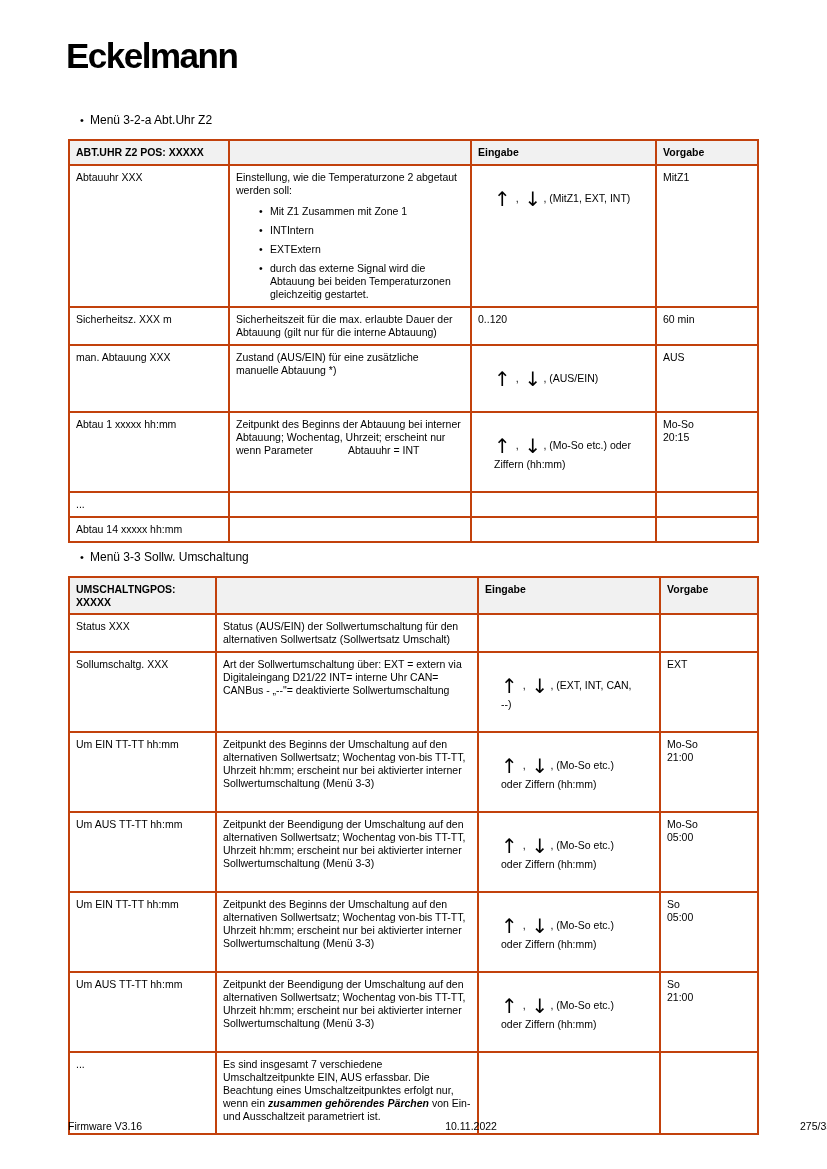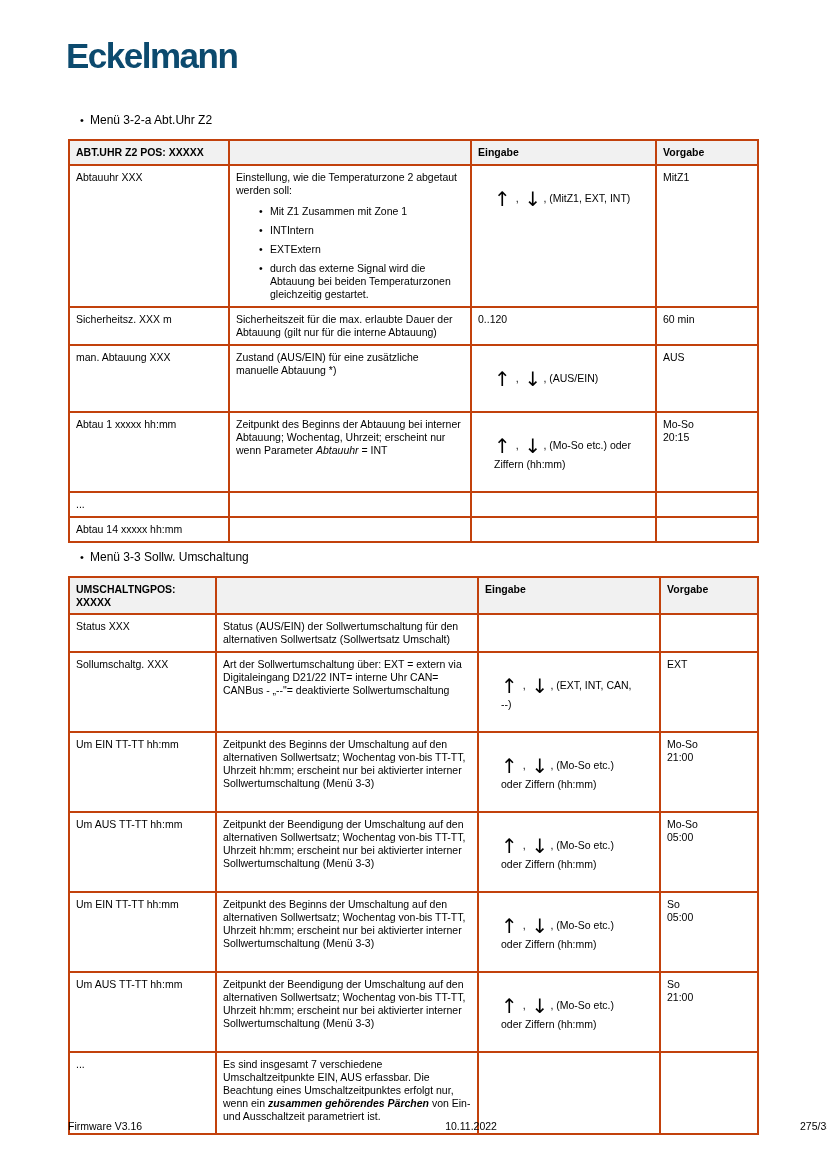--- a/index.html
+++ b/index.html
@@ -3,21 +3,21 @@
 <meta charset="utf-8">
 <style>
   html,body{margin:0;padding:0;background:#888;}
   #page{
     position:relative;width:827px;height:1169px;background:#ffffff;
     font-family:"Liberation Sans",sans-serif;color:#000;overflow:hidden;
     margin:0 auto;
   }
   #logo{
     position:absolute;left:66px;top:36px;
-    font-size:35px;font-weight:700;color:#0c4a6e;letter-spacing:-1.5px;
+    font-size:35px;font-weight:700;color:#000000;letter-spacing:-1.5px;
   }
   #sections{position:absolute;left:68px;top:112px;width:689px;}
   .section-title{
     display:flex;align-items:baseline;font-size:12px;line-height:17px;margin-bottom:10px;
   }
   .section-title .bullet{width:10px;margin-left:12px;font-size:11px;}
   .section + .section{margin-top:6px;}
   table.ptable{
     border-collapse:collapse;table-layout:fixed;width:689px;
     font-size:10.5px;line-height:13px;
@@ -31,21 +31,21 @@
   .cell-ul{margin:8px 0 0 0;padding:0 0 0 34px;list-style:none;}
   .cell-ul li{position:relative;margin:6px 0 1px 0;}
   .cell-ul li:before{content:"\2022";position:absolute;left:-11px;}
   .cell-keys{margin:16px;}
   .arw{
     font-family:"DejaVu Sans",sans-serif;font-size:20px;line-height:24px;
     vertical-align:-4px;font-weight:400;letter-spacing:0;
   }
   .arw.up{margin-right:2px;}
   .arw.down{margin:0 2px 0 6px;}
-  .it{font-style:italic;}
+  .it{margin-left:32px;}
   .bi{font-style:italic;font-weight:bold;}
   #footer{
     position:absolute;left:68px;top:1120px;width:770px;
     display:flex;justify-content:space-between;font-size:10.5px;
   }
 </style>
 </head>
 <body>
 
 <div id="page">

